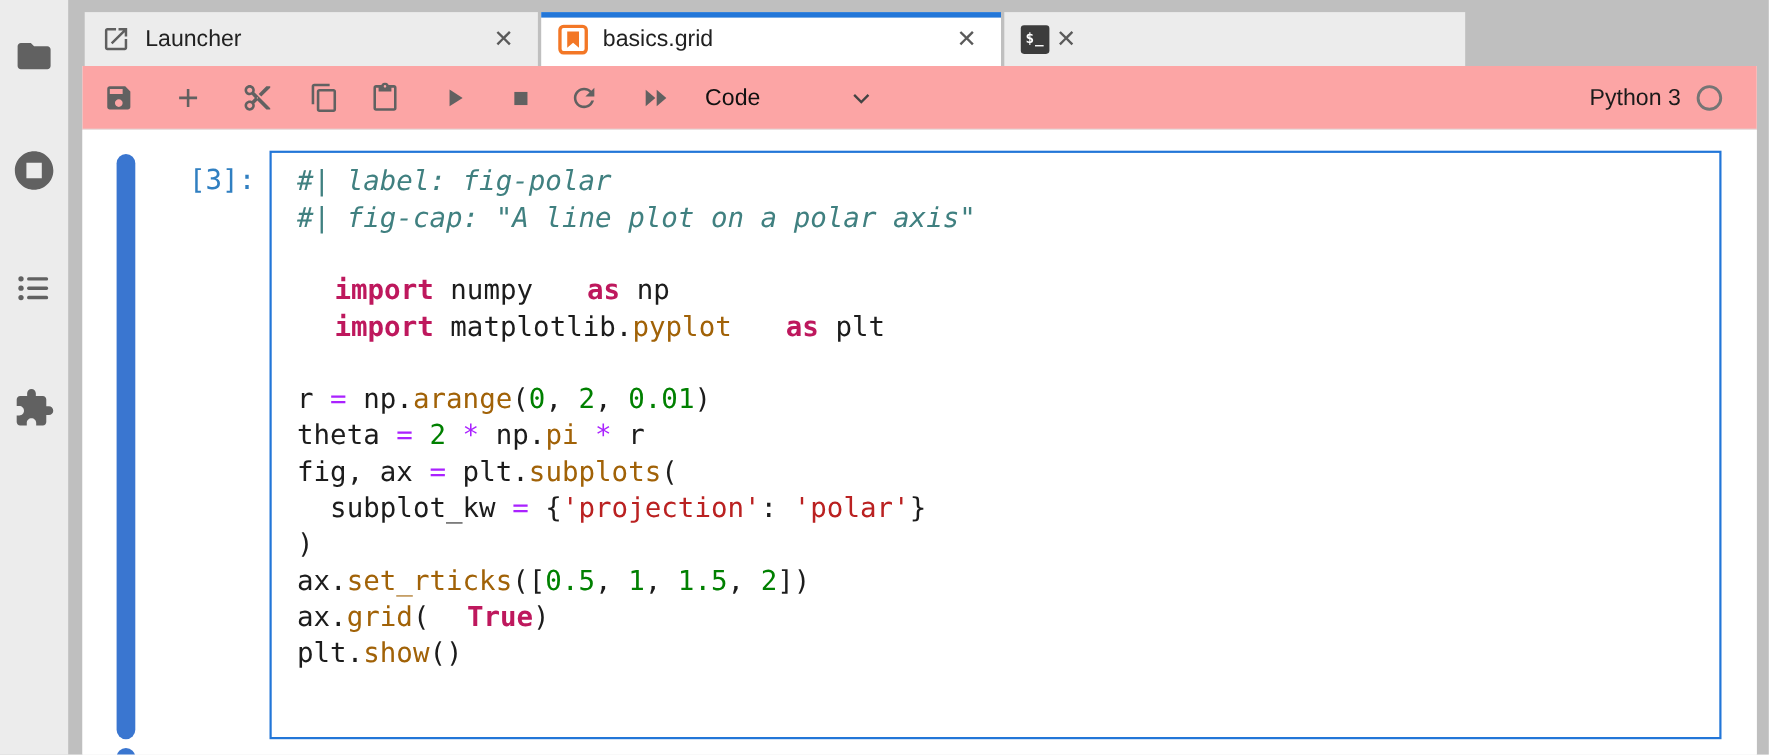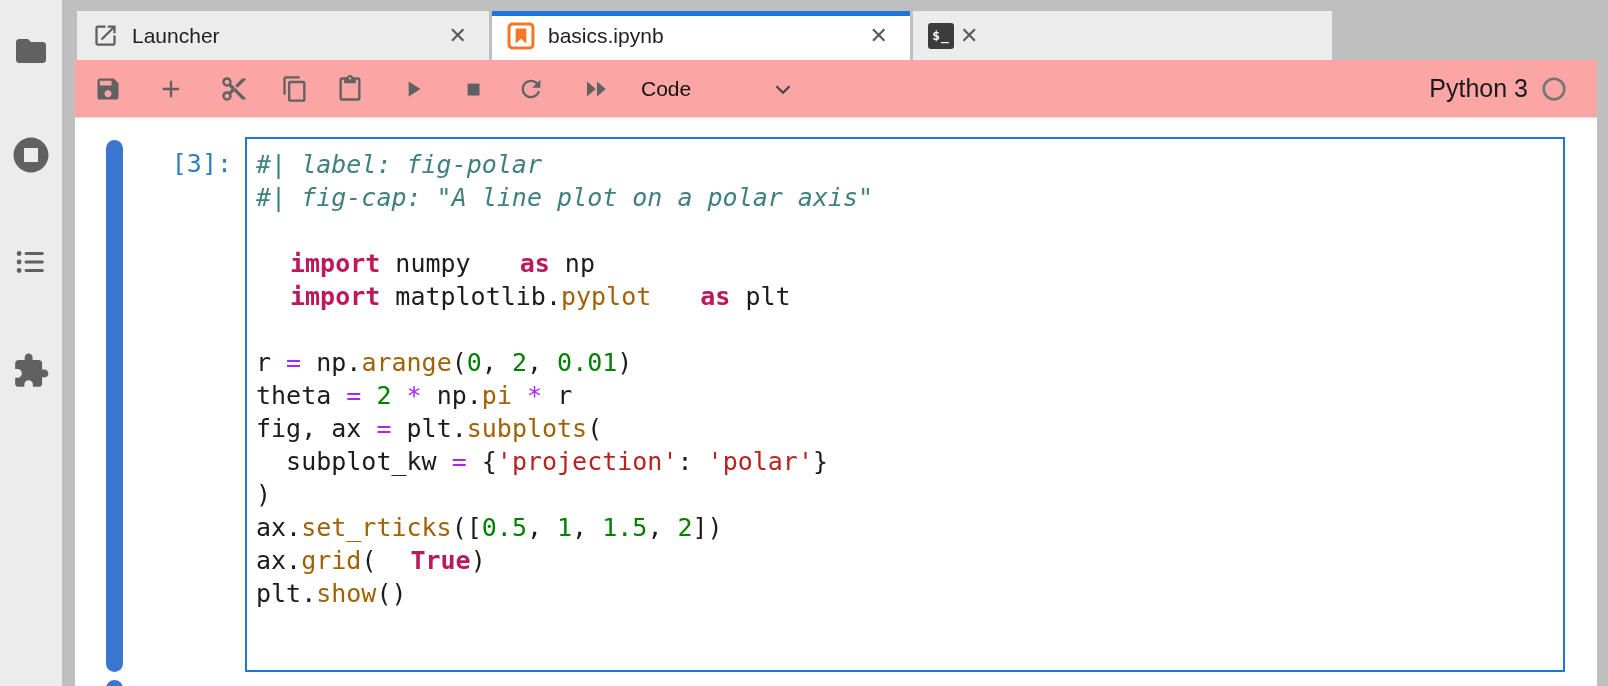--- a/index.html
+++ b/index.html
@@ -20,29 +20,29 @@
   .tab-indicator { position:absolute; left:0; top:0; width:100%; height:5px; background:#2276d8; }
   .tab-label { flex:1 1 auto; margin-left:13px; white-space:nowrap; overflow:hidden; }
   .tab-close { flex:0 0 auto; font-size:22px; color:#5a5a5a; padding:2px 6px; line-height:1; }
   .term-chip { width:26px; height:26px; background:#3c3c3c; border-radius:3px; color:#ffffff; font-family:"DejaVu Sans Mono", monospace; font-size:13px; font-weight:bold; display:flex; align-items:center; justify-content:center; letter-spacing:1px; }
 
   
   .toolbar { position:absolute; left:75px; top:60px; width:1522px; height:58px; background:#fca5a5; border-bottom:1px solid #dedede; }
   .tb-btn { position:absolute; top:50%; transform:translateY(-50%); width:36px; height:36px; display:flex; align-items:center; justify-content:center; }
   .tb-label { position:absolute; top:50%; transform:translateY(-50%); font-size:21px; color:#111111; }
   .kernel-box { position:absolute; right:30px; top:0; height:100%; display:flex; align-items:center; gap:13px; }
-  .kernel-name { font-size:25px; color:#1a1a1a; }
+  .kernel-name { font-size:21px; color:#1a1a1a; }
 
   
   .notebook { position:absolute; left:75px; top:118px; width:1522px; height:568px; background:#ffffff; overflow:hidden; }
   .collapser { position:absolute; left:31px; width:17px; background:#3a76d0; border-radius:9px; }
   .collapser.c1 { top:22px; height:532px; }
   .collapser.c2 { top:562px; height:30px; }
   .prompt { position:absolute; left:55px; top:31px; width:102px; text-align:right; font-family:"DejaVu Sans Mono", monospace; font-size:25px; color:#307fc1; }
-  .cell-editor { position:absolute; left:170px; top:19px; width:1320px; height:535px; border:2px solid #2276d8; background:#ffffff; padding:9px 0 0 9px; }
+  .cell-editor { position:absolute; left:170px; top:19px; width:1320px; height:535px; border:2px solid #2276d8; background:#ffffff; padding:9px 0 0 23px; }
   .code { font-family:"DejaVu Sans Mono", monospace; font-size:25px; line-height:33px; }
   .code-line { height:33px; white-space:pre; }
   .tok-comment  { color:#408080; font-style:italic; }
   .tok-keyword  { color:#be185d; font-weight:bold;margin-left:34px; }
   .tok-operator { color:#aa22ff; }
   .tok-property { color:#a16207; }
   .tok-number   { color:#008000; }
   .tok-string   { color:#ba2121;text-align:center; }
   .tok-plain    { color:#1c1c1c; }
   svg { display:block; }
@@ -101,21 +101,21 @@
   </div>
 
   <div class="tab active" style="left:492px; width:418px;">
     <span class="tab-indicator"></span>
     <span>
       <svg width="28" height="28" viewBox="0 0 22 22">
         <rect x="1.6" y="1.6" width="18.8" height="18.8" rx="2.6" fill="#ffffff" stroke="#f37726" stroke-width="2.4"></rect>
         <path fill="#f37726" d="M6.8 5.2h8.4v11.6l-4.2-3.6-4.2 3.6z"></path>
       </svg>
     </span>
-    <span class="tab-label">basics.ipynb</span>
+    <span class="tab-label">basics.grid</span>
     <span class="tab-close">✕</span>
   </div>
 
   <div class="tab" style="left:913px; width:419px;">
     <span class="term-chip">$_</span>
     <span class="tab-close">✕</span>
   </div>
 
   <div class="toolbar">
     <div class="tb-btn" style="left:15px;">

